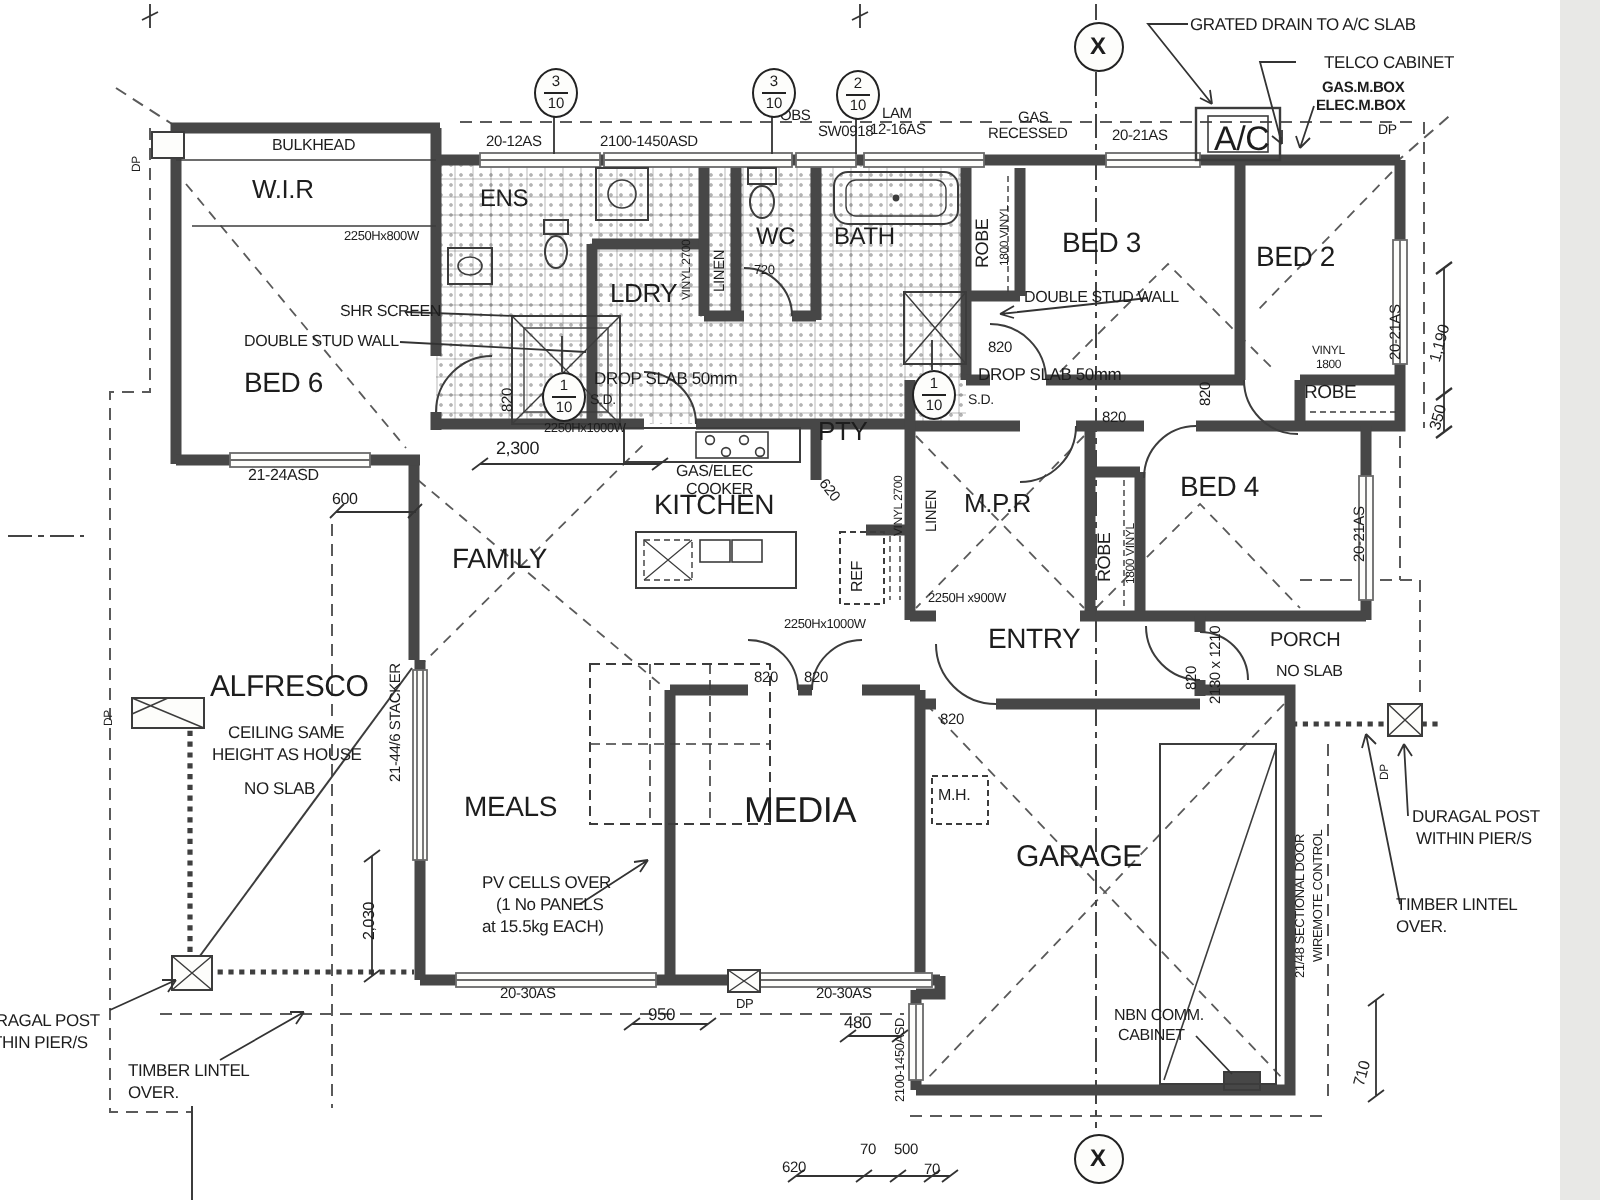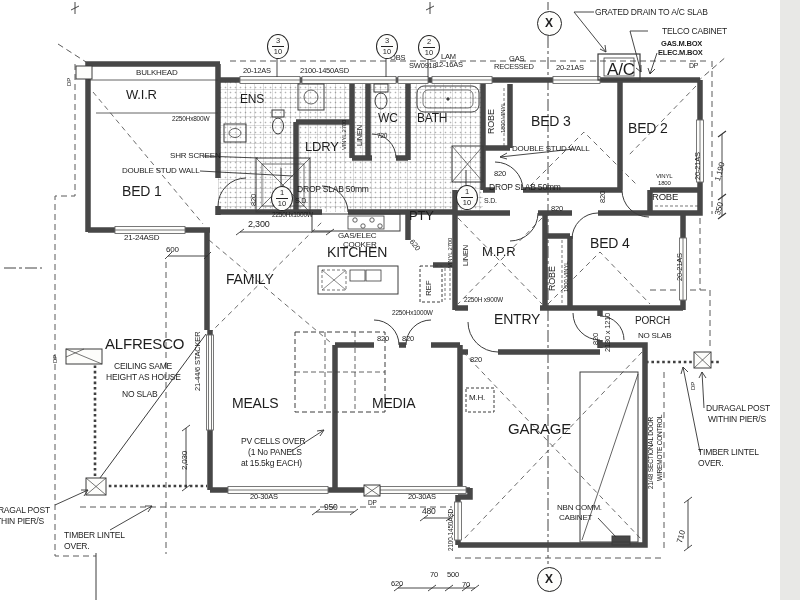--- a/index.html
+++ b/index.html
@@ -265,21 +265,21 @@
       <span class="lbl" style="left: 494px; top: 63px; font-size: 7.5px;">RECESSED</span>
       <span class="lbl" style="left: 556px; top: 64px; font-size: 7.5px;">20-21AS</span>
       <span class="lbl" style="left: 243px; top: 67px; font-size: 7.5px;">20-12AS</span>
       <span class="lbl" style="left: 300px; top: 67px; font-size: 7.5px;">2100-1450ASD</span>
       <span class="lbl" style="left: 136px; top: 69px; font-size: 8px; text-align: center;">BULKHEAD</span>
       <span class="lbl" style="left: 126px; top: 88px; font-size: 13px;">W.I.R</span>
       <span class="lbl" style="left: 240px; top: 93px; font-size: 12px;">ENS</span>
       <span class="lbl" style="left: 172px; top: 116px; font-size: 6.5px;">2250Hx800W</span>
       <span class="lbl" style="left: 150px; top: 152px; font-size: 8px; margin-left: 20px;">SHR SCREEN</span>
       <span class="lbl" style="left: 122px; top: 167px; font-size: 8px;">DOUBLE STUD WALL</span>
-      <span class="lbl" style="left: 122px; top: 184px; font-size: 14px;">BED 1</span>
+      <span class="lbl" style="left: 122px; top: 184px; font-size: 14px;">BED 6</span>
       <span class="lbl" style="left: 124px; top: 234px; font-size: 8px;">21-24ASD</span>
       <span class="lbl" style="left: 166px; top: 246px; font-size: 8px;">600</span>
       <span class="lbl" style="left: 248px; top: 220px; font-size: 9px;">2,300</span>
       <span class="lbl" style="left: 250px; top: 206px; font-size: 7.5px; transform: rotate(-90deg);">820</span>
       <span class="lbl" style="left: 297px; top: 185px; font-size: 8.5px;">DROP SLAB 50mm</span>
       <span class="lbl" style="left: 295px; top: 197px; font-size: 7px;">S.D.</span>
       <span class="lbl" style="left: 305px; top: 140px; font-size: 13px;">LDRY</span>
       <span class="lbl" style="left: 341px; top: 150px; font-size: 6px; transform: rotate(-90deg);">VINYL 2700</span>
       <span class="lbl" style="left: 356px; top: 146px; font-size: 7.5px; transform: rotate(-90deg);">LINEN</span>
       <span class="lbl" style="left: 378px; top: 112px; font-size: 12px;">WC</span>
@@ -332,21 +332,21 @@
       <span class="lbl" style="left: 657px; top: 481px; font-size: 6.5px; transform: rotate(-90deg);">WIREMOTE CONTROL</span>
       <span class="lbl" style="left: 448px; top: 551px; font-size: 6.5px; transform: rotate(-90deg);">2100-1450ASD</span>
       <span class="lbl" style="left: 676px; top: 542px; font-size: 8px; transform: rotate(-75deg);">710</span>
       <span class="lbl" style="left: 194px; top: 391px; font-size: 7.5px; transform: rotate(-90deg);">21-44/6 STACKER</span>
       <span class="lbl" style="left: 181px; top: 470px; font-size: 8px; transform: rotate(-90deg);">2,030</span>
       <span class="lbl" style="left: 706px; top: 404px; font-size: 8.5px;">DURAGAL POST</span>
       <span class="lbl" style="left: 708px; top: 415px; font-size: 8.5px;">WITHIN PIER/S</span>
       <span class="lbl" style="left: 698px; top: 448px; font-size: 8.5px;">TIMBER LINTEL</span>
       <span class="lbl" style="left: 698px; top: 459px; font-size: 8.5px;">OVER.</span>
       <span class="lbl" style="left: 232px; top: 396px; font-size: 14px;">MEALS</span>
-      <span class="lbl" style="left: 372px; top: 396px; font-size: 14px;">MEDIA</span>
+      <span class="lbl" style="left: 372px; top: 396px; font-size: 18px;">MEDIA</span>
       <span class="lbl" style="left: 377px; top: 335px; font-size: 7.5px;">820</span>
       <span class="lbl" style="left: 402px; top: 335px; font-size: 7.5px;">820</span>
       <span class="lbl" style="left: 241px; top: 437px; font-size: 8.5px;">PV CELLS OVER</span>
       <span class="lbl" style="left: 248px; top: 448px; font-size: 8.5px;">(1 No PANELS</span>
       <span class="lbl" style="left: 241px; top: 459px; font-size: 8.5px;">at 15.5kg EACH)</span>
       <span class="lbl" style="left: 250px; top: 493px; font-size: 7.5px;">20-30AS</span>
       <span class="lbl" style="left: 408px; top: 493px; font-size: 7.5px;">20-30AS</span>
       <span class="lbl" style="left: 368px; top: 500px; font-size: 6.5px;">DP</span>
       <span class="lbl" style="left: 324px; top: 503px; font-size: 8.5px;">950</span>
       <span class="lbl" style="left: 422px; top: 507px; font-size: 8.5px;">480</span>

